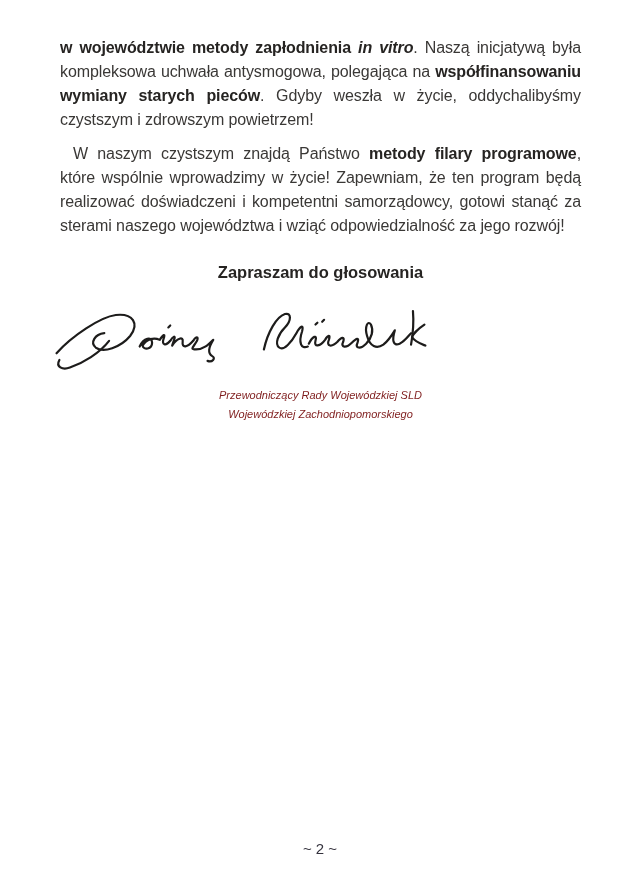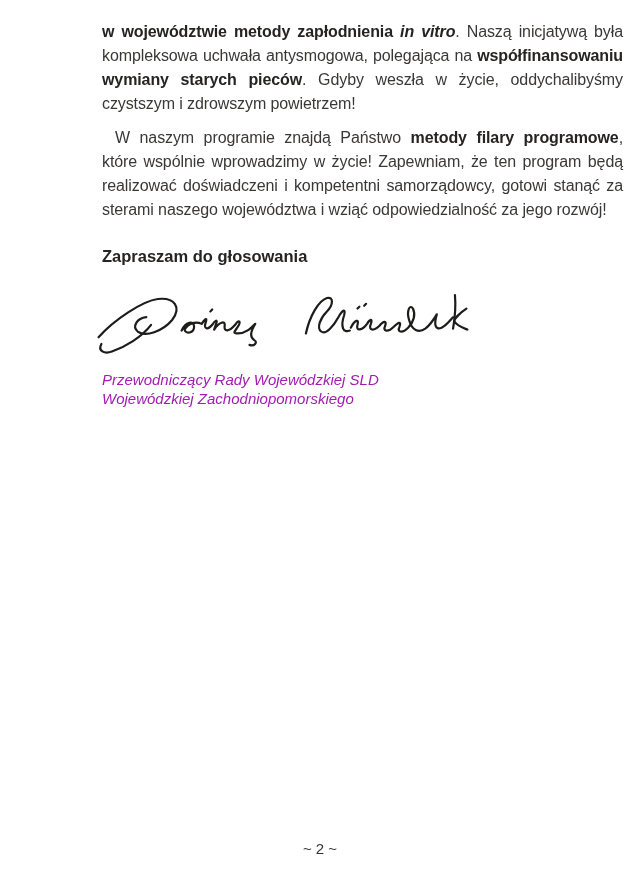--- a/index.html
+++ b/index.html
@@ -11,56 +11,56 @@
     position: relative;
     width: 640px;
     height: 892px;
     background: #ffffff;
     overflow: hidden;
     font-family: "Liberation Sans", "DejaVu Sans", sans-serif;
     color: #343230;
   }
   .content {
     position: absolute;
-    top: 20px;
+    top: 36px;
     left: 60px;
     width: 521px;
-    margin-left: 42px;
   }
   .para {
     margin: 0 0 10px 0;
     font-size: 16px;
     line-height: 24px;
     letter-spacing: -0.1px;
     text-align: justify;
     color: #3a3836;
   }
   .para.indent { text-indent: 13px; }
   .seg-regular { font-weight: 400; }
   .seg-bold { font-weight: 700; color: #262422; }
   .seg-bold-italic { font-weight: 700; font-style: italic; color: #262422; }
   .cta {
     margin-top: 22px;
     font-size: 16.5px;
     line-height: 24px;
     font-weight: 700;
     color: #262422;
-    text-align: left;
+    text-align: center;
   }
   .signature-wrap {
     margin: 10px 0 6px -20px;
     width: 400px;
     height: 86px;
   }
   .signature-wrap svg { display: block; }
   .credentials {
-    font-size: 15px;
+    font-size: 11px;
     line-height: 19px;
     font-style: italic;
-    color: #a21caf;
+    color: #7f1d1d;
+    text-align: center;
   }
   .footer {
     position: absolute;
     left: 0;
     top: 840px;
     width: 100%;
     text-align: center;
     font-size: 15px;
     line-height: 18px;
     color: #34323d;
@@ -69,21 +69,21 @@
 </head>
 <body>
 
 <div class="page">
   <div class="content">
 
     <p class="para"><span class="seg-bold">w województwie metody zapłodnienia </span><span class="seg-bold-italic">in vitro</span><span class="seg-regular">. Naszą inicjatywą była kompleksowa uchwała antysmogowa, polegająca na </span><span class="seg-bold">współfinansowaniu wymiany starych pieców</span><span class="seg-regular">. Gdyby weszła w życie, oddychalibyśmy czystszym i zdrowszym powietrzem!</span></p>
 
 
 
-    <p class="para indent"><span class="seg-regular">W naszym programie znajdą Państwo </span><span class="seg-bold">metody filary programowe</span><span class="seg-regular">, które wspólnie wprowadzimy w życie! Zapewniam, że ten program będą realizować doświadczeni i kompetentni samorządowcy, gotowi stanąć za sterami naszego województwa i wziąć odpowiedzialność za jego rozwój!</span></p>
+    <p class="para indent"><span class="seg-regular">W naszym czystszym znajdą Państwo </span><span class="seg-bold">metody filary programowe</span><span class="seg-regular">, które wspólnie wprowadzimy w życie! Zapewniam, że ten program będą realizować doświadczeni i kompetentni samorządowcy, gotowi stanąć za sterami naszego województwa i wziąć odpowiedzialność za jego rozwój!</span></p>
 
     <div class="cta">
       <div>Zapraszam do głosowania</div>
     </div>
 
     <div class="signature-wrap" aria-label="Dariusz Wieczorek">
       <svg width="400" height="86" viewBox="0 0 400 90" xmlns="http://www.w3.org/2000/svg">
         <g fill="none" stroke="#1d1c1b" stroke-width="2.3" stroke-linecap="round" stroke-linejoin="round">
 
           <path d="M8,62 C24,44 54,24 70,22 C88,20 95,31 85,44 C75,56 57,62 49,56 C43,51 48,42 58,41"></path>

